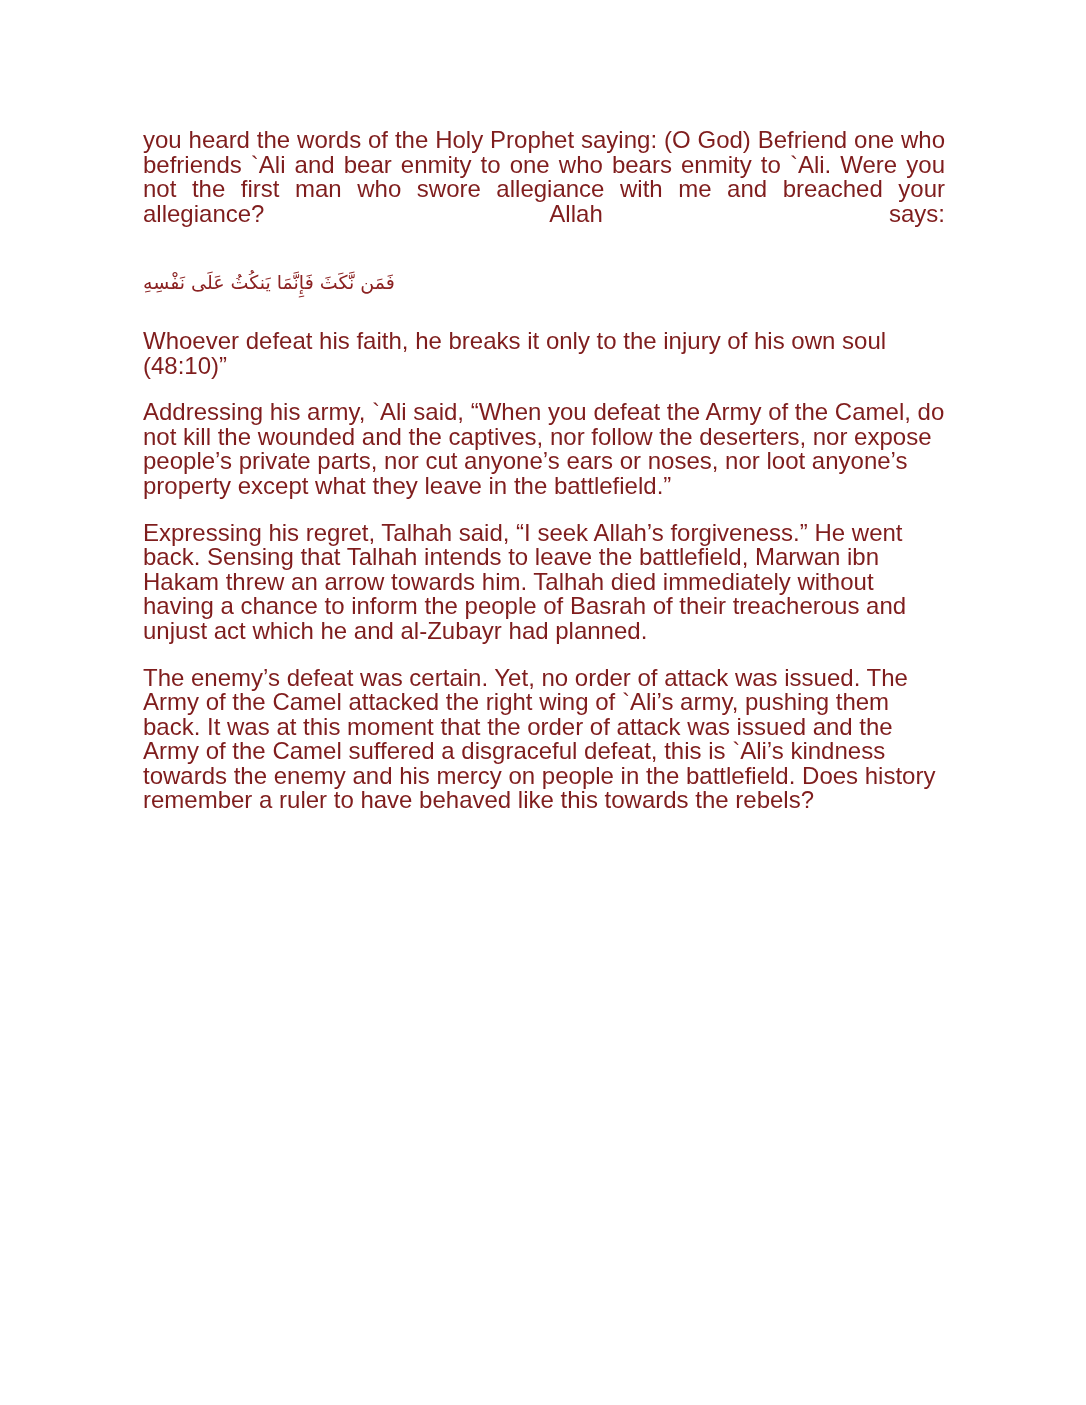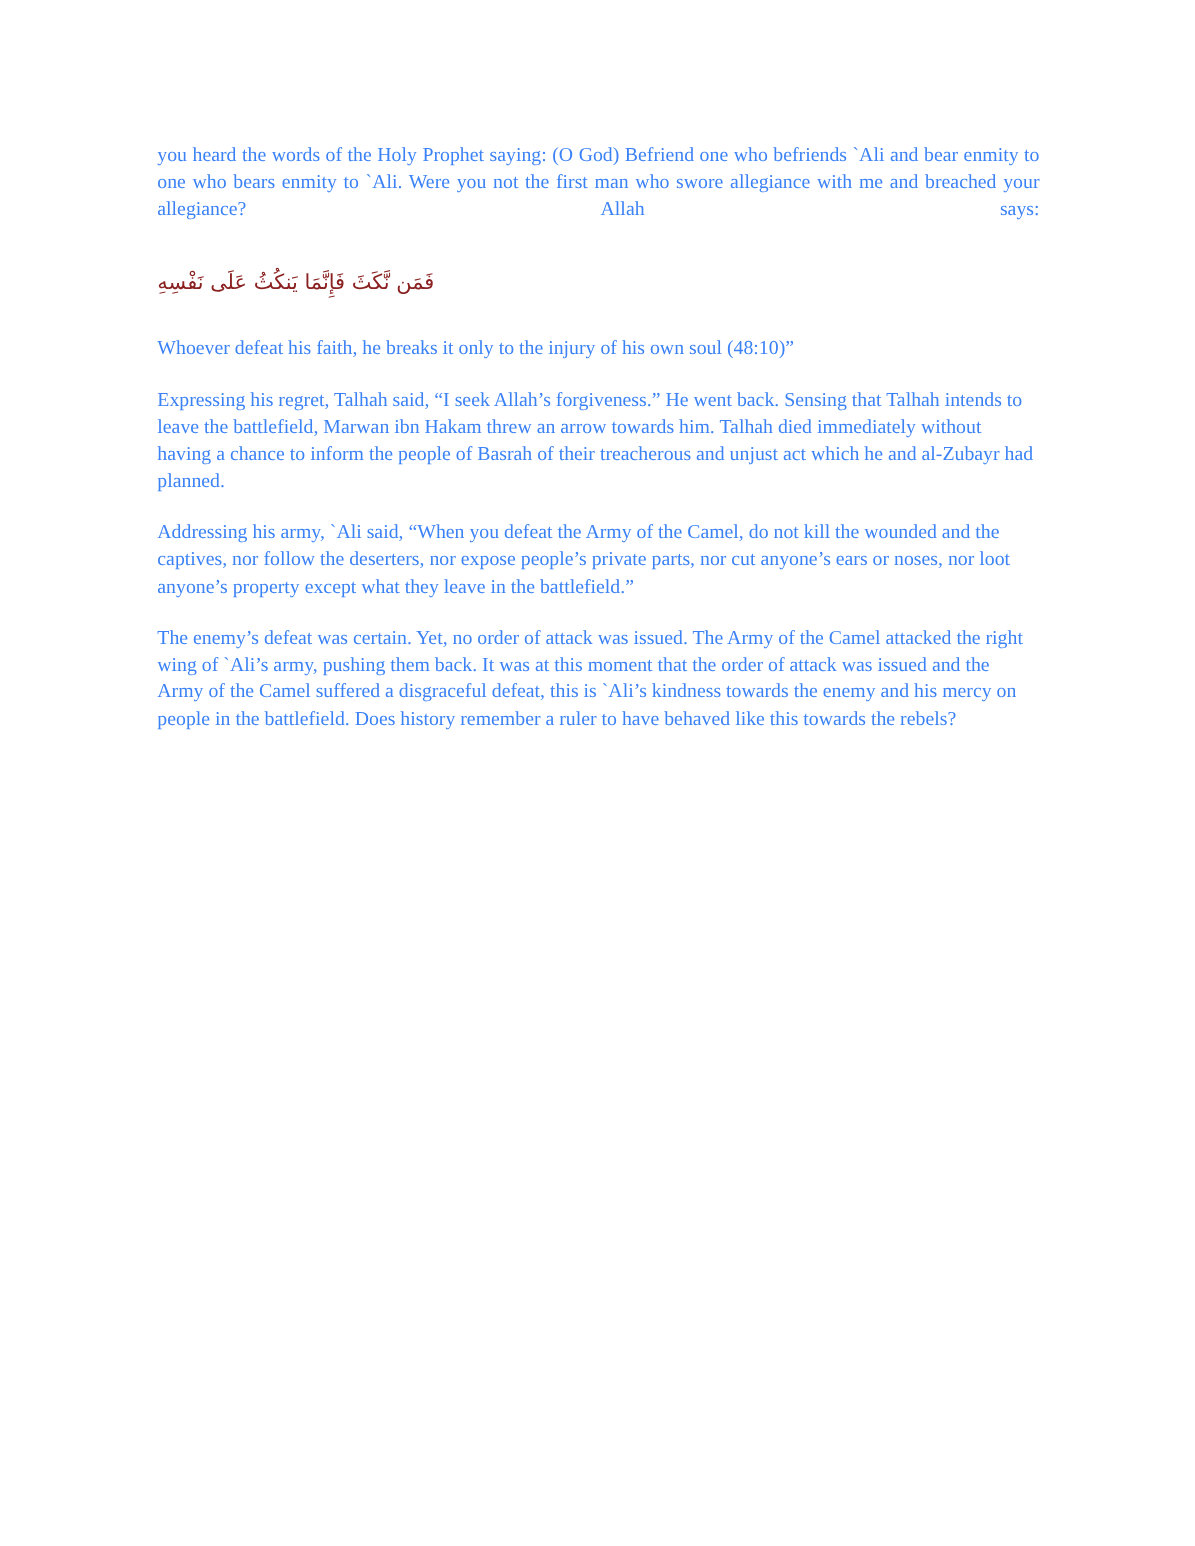--- a/index.html
+++ b/index.html
@@ -20,24 +20,24 @@
   }
 
   .text-column {
     position: absolute;
     left: 143px;
     top: 128px;
     width: 802px;
   }
 
   .para {
-    font-family: Liberation Serif, serif;
-    font-size: 18px;
+    font-family: Liberation Sans, sans-serif;
+    font-size: 24px;
     line-height: 24.6px;
-    color: #3b82f6;
+    color: #7f1d1d;
     text-align: left;
     margin: 0;
     -webkit-font-smoothing: antialiased;
   }
 
   
   .para--justified {
     text-align: justify;
     text-justify: inter-word;
   }
@@ -85,21 +85,21 @@
     <div class="spacer-sm"></div>
 
     <div class="ayah-block">
       <span class="ayah">فَمَن نَّكَثَ فَإِنَّمَا يَنكُثُ عَلَى نَفْسِهِ</span>
     </div>
 
     <div class="spacer-lg"></div>
 
     <p class="para">Whoever defeat his faith, he breaks it only to the injury of his own soul (48:10)”</p>
 
+    <p class="para">Addressing his army, `Ali said, “When you defeat the Army of the Camel, do not kill the wounded and the captives, nor follow the deserters, nor expose people’s private parts, nor cut anyone’s ears or noses, nor loot anyone’s property except what they leave in the battlefield.”</p>
+
     <p class="para">Expressing his regret, Talhah said, “I seek Allah’s forgiveness.” He went back. Sensing that Talhah intends to leave the battlefield, Marwan ibn Hakam threw an arrow towards him. Talhah died immediately without having a chance to inform the people of Basrah of their treacherous and unjust act which he and al-Zubayr had planned.</p>
-
-    <p class="para">Addressing his army, `Ali said, “When you defeat the Army of the Camel, do not kill the wounded and the captives, nor follow the deserters, nor expose people’s private parts, nor cut anyone’s ears or noses, nor loot anyone’s property except what they leave in the battlefield.”</p>
 
     <p class="para">The enemy’s defeat was certain. Yet, no order of attack was issued. The Army of the Camel attacked the right wing of `Ali’s army, pushing them back. It was at this moment that the order of attack was issued and the Army of the Camel suffered a disgraceful defeat, this is `Ali’s kindness towards the enemy and his mercy on people in the battlefield. Does history remember a ruler to have behaved like this towards the rebels?</p>
 
   </div>
 
 </div>
 
 </body></html>

